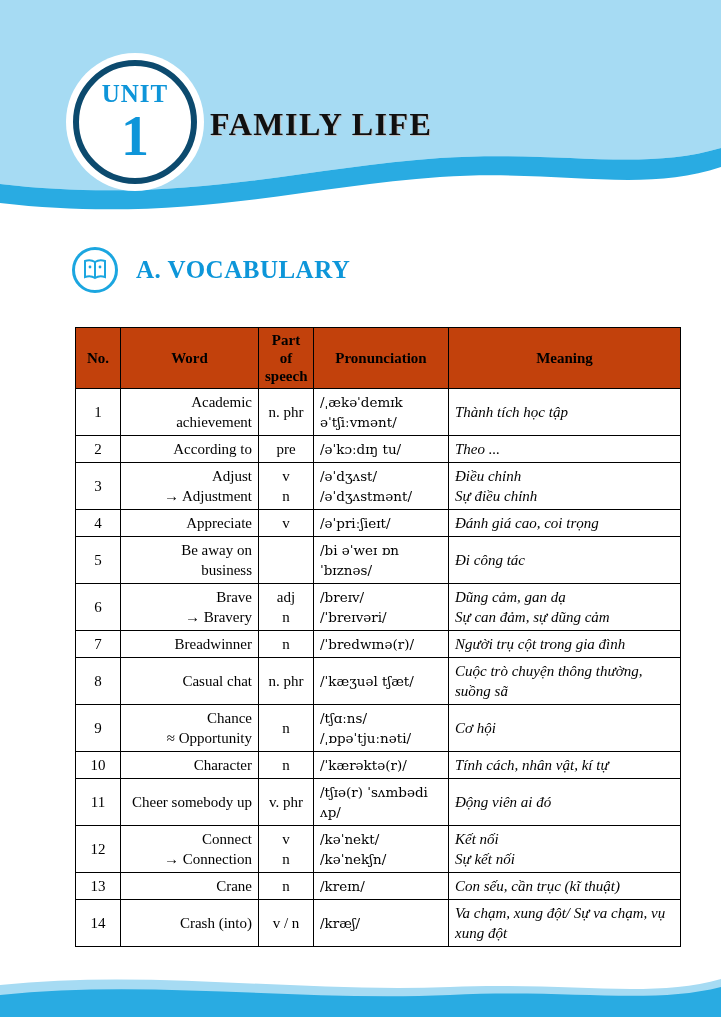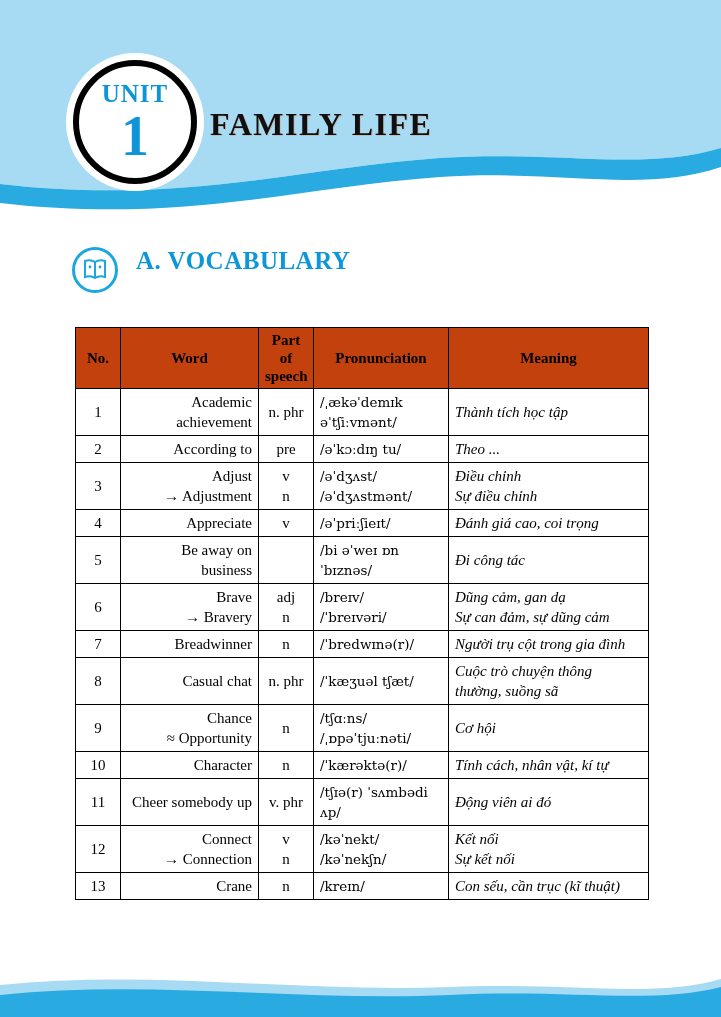--- a/index.html
+++ b/index.html
@@ -6,51 +6,51 @@
   html,body { background:#ffffff; }
   body { width:721px; height:1017px; font-family:"Liberation Serif", serif; position:relative; }
   .page { position:relative; width:721px; height:1017px; overflow:hidden; background:#fff; }
 
   .header-svg, .footer-svg { position:absolute; left:0; display:block; }
   .header-svg { top:0; }
   .footer-svg { bottom:0; }
 
   .unit-badge {
     position:absolute; left:73px; top:60px; width:124px; height:124px;
-    border-radius:50%; background:#fff; border:6px solid #000000;
+    border-radius:50%; background:#fff; border:6px solid #0c4a6e;
     box-shadow:0 0 0 7px #ffffff;
     display:flex; flex-direction:column; align-items:center; justify-content:center;
     z-index:3;
   }
   .unit-label { color:#0e95d9; font-weight:bold; font-size:25px; letter-spacing:1px; line-height:1; }
   .unit-number { color:#0e95d9; font-weight:bold; font-size:56px; line-height:1; margin-top:2px; }
 
   .page-title {
     position:absolute; left:210px; top:106px; z-index:3;
     font-size:32px; font-weight:bold; color:#101010; letter-spacing:1.5px;
     font-family:"Liberation Serif", serif;
     text-shadow:1px 1px 0 #bdbdbd;
   }
 
-  .section-row { position:absolute; left:72px; top:247px; display:flex; gap:18px; z-index:2; }
+  .section-row { position:absolute; left:72px; top:247px; display:flex; align-items:center; gap:18px; z-index:2; }
   .icon-circle { width:46px; height:46px; border-radius:50%; border:3px solid #1ba6e0; background:#fff;
                  display:flex; align-items:center; justify-content:center; }
   .section-title { color:#0d96d9; font-size:25px; font-weight:bold; letter-spacing:0.5px; }
 
   table.vocab {
     position:absolute; left:75px; top:327px; width:573px; z-index:2;
     border-collapse:collapse; font-size:15px; table-layout:fixed; background:#fff;
   }
   th, td { border:1px solid #000; vertical-align:middle; padding:3px 6px; }
   th { background:#c2410c; font-weight:bold; text-align:center; height:44px; font-size:15px; line-height:1.2; }
   th.col-0 { width:45px; }
   th.col-1 { width:138px;margin-top:19px; }
   th.col-2 { width:55px; }
   th.col-3 { width:135px; }
-  th.col-4 { width:200px; }
+  th.col-4 { width:232px; }
   .cell-no { text-align:center; }
   .cell-word { text-align:right; }
   .cell-pos { text-align:center;border-radius:12px; }
   .cell-pron { text-align:left; font-family:"DejaVu Serif", serif; font-size:13.5px; }
   .cell-meaning { text-align:left; font-style:italic; }
   td .line { line-height:20px; }
 </style>
 </head>
 <body>
 
@@ -322,20 +322,37 @@
           <td class="cell-pos">
             <div class="line">n</div>
           </td>
           <td class="cell-pron">
             <div class="line">/kreɪn/</div>
           </td>
           <td class="cell-meaning">
             <div class="line">Con sếu, cần trục (kĩ thuật)</div>
           </td>
         </tr>
+        <tr>
+          <td class="cell-no">
+            <div class="line">14</div>
+          </td>
+          <td class="cell-word">
+            <div class="line">Crash (into)</div>
+          </td>
+          <td class="cell-pos">
+            <div class="line">v / n</div>
+          </td>
+          <td class="cell-pron">
+            <div class="line">/kræʃ/</div>
+          </td>
+          <td class="cell-meaning">
+            <div class="line">Va chạm, xung đột/ Sự va chạm, vụ xung đột</div>
+          </td>
+        </tr>
       </tbody>
   </table>
 
   <svg class="footer-svg" width="721" height="60" viewBox="0 0 721 60">
     <path fill="#a6dbf3" d="M0,28 C150,12 300,36 450,30 C570,25 650,42 721,22 L721,60 H0 Z"></path>
     <path fill="#29abe2" d="M0,38 C150,22 300,45 450,38 C570,32 650,48 721,30 L721,60 H0 Z"></path>
   </svg>
 
 </div>
 

